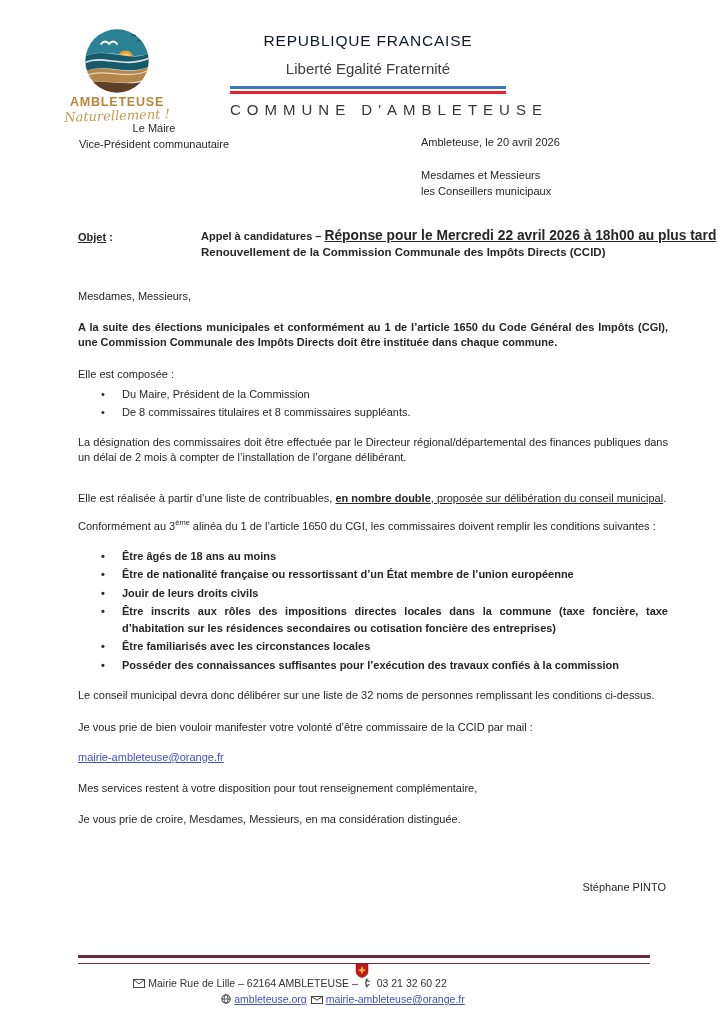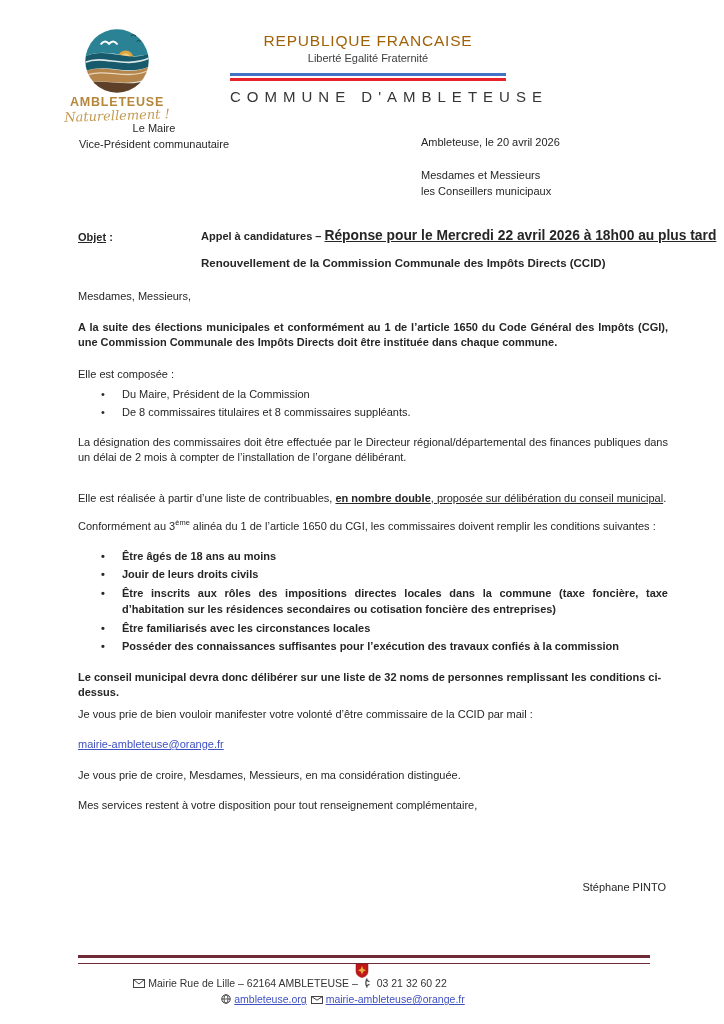--- a/index.html
+++ b/index.html
@@ -12,36 +12,36 @@
     font-family:"Liberation Sans","DejaVu Sans",sans-serif;
     color:#262626;
     overflow:hidden;
   }
   
   .logo-block{position:absolute;left:52px;top:26px;width:130px;text-align:center;}
   .logo-circle{width:66px;height:66px;margin:2px auto 0;display:block;}
   .logo-name{font-size:12.5px;font-weight:bold;color:#b6873b;letter-spacing:.8px;margin-top:1px;}
   .logo-tagline{font-family:"DejaVu Serif","Liberation Serif",serif;font-style:italic;font-size:13px;color:#c49a50;transform:rotate(-2deg);margin-top:-1px;}
   .head-center{position:absolute;left:230px;top:32px;width:276px;text-align:center;}
-  .rep-title{font-size:15.5px;letter-spacing:.8px;color:#a16207;}
-  .rep-sub{font-size:11px;color:#3d3d3d;margin-top:2px;}
+  .rep-title{font-size:15.5px;letter-spacing:.8px;color:#0f172a;}
+  .rep-sub{font-size:15px;color:#3d3d3d;margin-top:10px;}
   .rule-blue{height:3px;background:#4472c4;margin-top:9px;}
   .rule-red{height:3px;background:#e8212b;margin-top:2px;}
   .commune{font-size:15px;letter-spacing:6px;color:#363636;margin-top:7px;white-space:nowrap;}
   
   .sender{position:absolute;left:70px;top:120px;width:168px;text-align:center;font-size:11px;line-height:16px;}
   .dateline{position:absolute;left:421px;top:120px;font-size:11px;margin-top:16px;}
   .recipient{position:absolute;left:421px;top:167px;font-size:11px;line-height:16px;}
   
   .subject-label{position:absolute;left:78px;top:231px;font-size:11px;font-weight:bold;}
   .subject-label u{text-decoration:underline;}
   .subject-body{position:absolute;left:201px;top:228px;width:495px;}
   .subject-line1{font-size:11px;font-weight:bold;white-space:nowrap;}
   .subject-line1 .big{font-size:13.8px;text-decoration:underline;}
-  .subject-line2{font-size:11.5px;font-weight:bold;margin-top:14px;}
+  .subject-line2{font-size:11.5px;font-weight:bold;margin-top:3px;}
   
   .letter-body{position:absolute;left:78px;top:289px;width:590px;font-size:11px;line-height:15.5px;}
   .letter-body p{margin:0 0 15px;}
   .just{text-align:justify;}
   ul.plain{list-style:none;margin:0 0 14px;padding:0;}
   ul.plain li{position:relative;padding-left:44px;margin-bottom:2.5px;}
   ul.plain li::before{content:"\2022";position:absolute;left:23px;top:0;}
   ul.cond{list-style:none;margin:0 0 15px;padding:0;font-weight:bold;}
   ul.cond li{position:relative;padding-left:44px;margin-bottom:2px;line-height:16.5px;}
   ul.cond li::before{content:"\2022";position:absolute;left:23px;top:0;}
@@ -119,30 +119,31 @@
     <p style="margin-bottom:5px;">Elle est composée :</p>
     <ul class="plain">
       <li>Du Maire, Président de la Commission</li>
       <li>De 8 commissaires titulaires et 8 commissaires suppléants.</li>
     </ul>
     <p class="just" style="margin-bottom:25px;">La désignation des commissaires doit être effectuée par le Directeur régional/départemental des finances publiques dans un délai de 2 mois à compter de l’installation de l’organe délibérant.</p>
     <p class="just" style="margin-bottom:13px;"><span>Elle est réalisée à partir d’une liste de contribuables, </span><span class="bu">en nombre double</span><span class="ul">, proposée sur délibération du conseil municipal</span><span>.</span></p>
     <p style="margin-bottom:13px;"><span>Conformément au 3</span><sup>ème</sup><span> alinéa du 1 de l’article 1650 du CGI, les commissaires doivent remplir les conditions suivantes :</span></p>
     <ul class="cond">
       <li>Être âgés de 18 ans au moins</li>
+      <li>Être de nationalité française ou ressortissant d’un État membre de l’union européenne</li>
       <li>Jouir de leurs droits civils</li>
       <li class="just">Être inscrits aux rôles des impositions directes locales dans la commune (taxe foncière, taxe d’habitation sur les résidences secondaires ou cotisation foncière des entreprises)</li>
       <li>Être familiarisés avec les circonstances locales</li>
       <li>Posséder des connaissances suffisantes pour l’exécution des travaux confiés à la commission</li>
     </ul>
-    <p style="margin-bottom:6px;font-weight:bold;">Le conseil municipal devra donc délibérer sur une liste de 32 noms de personnes remplissant les conditions ci-dessus.</p>
+    <p style="margin-bottom:16px;">Le conseil municipal devra donc délibérer sur une liste de 32 noms de personnes remplissant les conditions ci-dessus.</p>
     <p>Je vous prie de bien vouloir manifester votre volonté d’être commissaire de la CCID par mail :</p>
     <p class="mail-line"><a class="doc-link">mairie-ambleteuse@orange.fr</a></p>
+    <p style="margin-bottom:16px;">Mes services restent à votre disposition pour tout renseignement complémentaire,</p>
     <p>Je vous prie de croire, Mesdames, Messieurs, en ma considération distinguée.</p>
-    <p style="margin-bottom:16px;">Mes services restent à votre disposition pour tout renseignement complémentaire,</p>
   </div>
 
   <div class="signature">Stéphane PINTO</div>
 
   <div class="footer-rule"></div>
 
   <svg class="crest" viewBox="0 0 14 15">
     <path d="M1,1 H13 V8 C13,12 10,14 7,14.5 C4,14 1,12 1,8 Z" fill="#c01818" stroke="#8c1010" stroke-width="0.5"></path>
     <path d="M7,3 L8.3,6 L11,7.2 L8.3,8.4 L7,11.4 L5.7,8.4 L3,7.2 L5.7,6 Z" fill="#e8b23a"></path>
   </svg>

